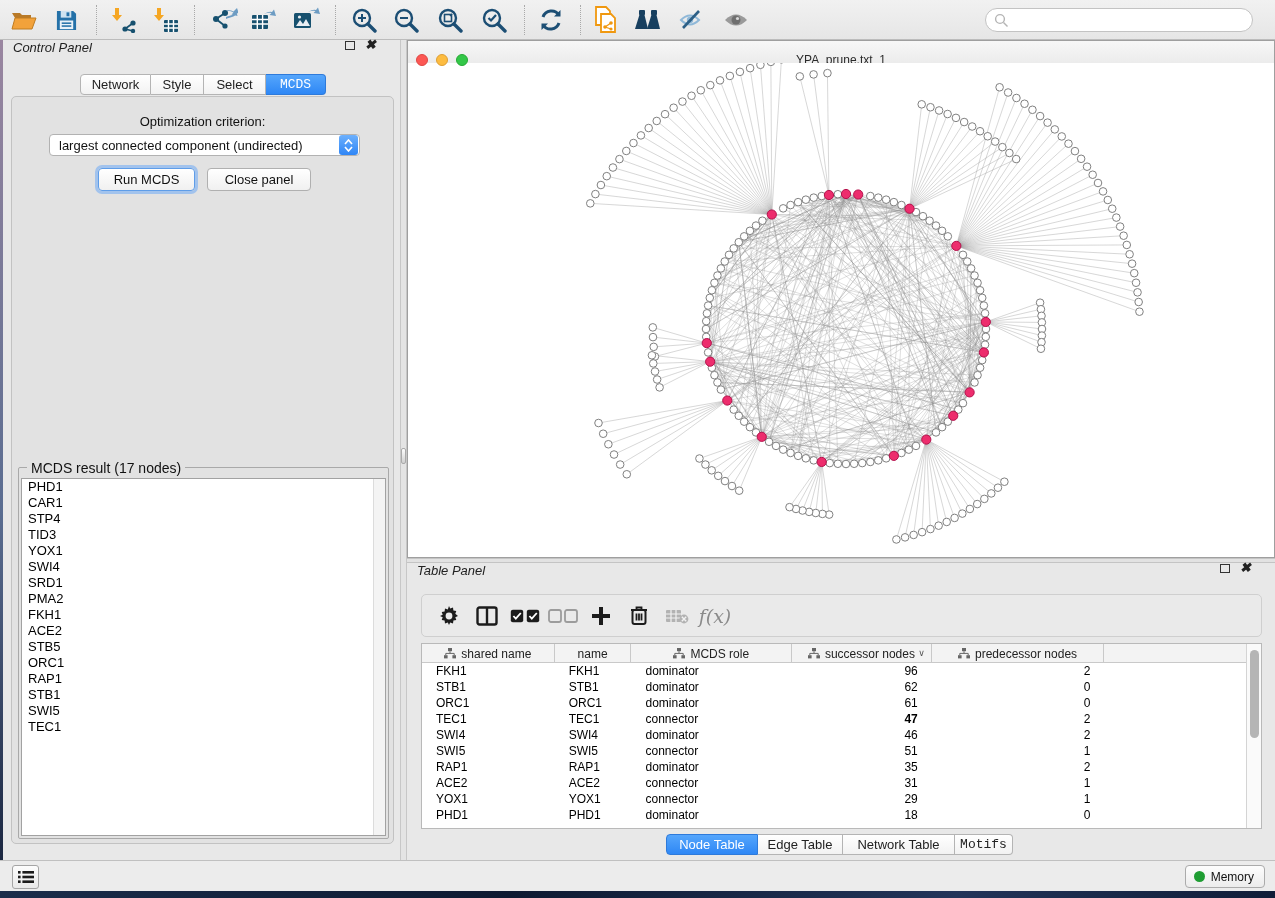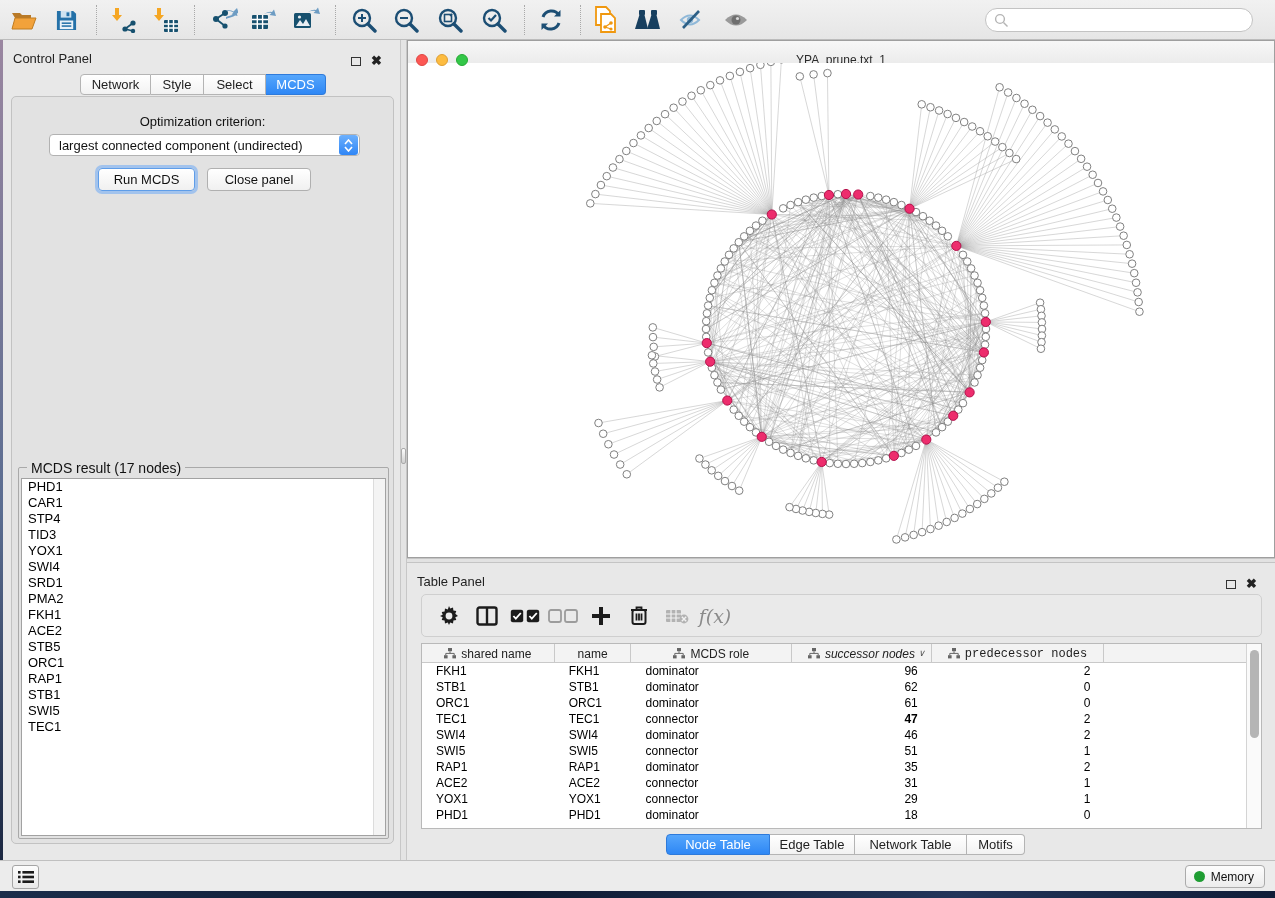--- a/index.html
+++ b/index.html
@@ -20,32 +20,32 @@
   #quick-search svg { opacity:.55; }
 
   
   #desktop-left { position:absolute; left:0; top:40px; width:3px; height:858px;
         background:linear-gradient(#9a86a0,#5a6d91 55%,#141f38); }
   #desktop-bottom { position:absolute; left:0; top:891px; width:1275px; height:7px;
         background:linear-gradient(90deg,#1b2d4b,#0e1a32 40%,#23355a 75%,#101d38); }
 
   
   #control-panel { position:absolute; left:3px; top:40px; width:397px; height:820px; background:#e8e8e8; }
-  .panel-titlebar { position:absolute; left:0; top:0; right:8px; height:26px; display:flex; align-items:flex-end;
-        padding:0 10px; font-size:13px; color:#222; }
+  .panel-titlebar { position:absolute; left:0; top:0; right:14px; height:26px; display:flex; align-items:flex-start;
+        padding:0 10px; font-size:13px; color:#222;font-style:italic; }
   .panel-icons { margin-left:auto; display:flex; gap:10px; align-items:center; }
   .float-glyph { width:10px; height:9px; border:1.6px solid #333; display:inline-block; }
   .close-glyph { font-size:13px; font-weight:bold; color:#222; line-height:10px; }
 
   .seg-group { position:absolute; display:flex; }
   .seg { height:21px; border:1px solid #b4b4b4; background:linear-gradient(#ffffff,#f2f2f2);
          display:flex; align-items:center; justify-content:center; font-size:13px; color:#222;
          border-left-width:0; }
   .seg:first-child { border-left-width:1px; border-radius:4px 0 0 4px; }
-  .seg:last-child { border-radius:0 4px 4px 0; }
+  .seg:last-child { border-radius:0 4px 4px 0;font-family:Liberation Mono, monospace; }
   .seg.active { background:linear-gradient(#55a6fc,#2e87f5); color:#fff; border-color:#2e7ada; }
 
   #tab-page { position:absolute; left:8px; top:56px; width:383px; height:748px;
         background:#e2e2e2; border:1px solid #c2c2c2; border-radius:5px; }
   #opt-label { position:absolute; left:0; top:17px; width:100%; text-align:center; color:#111; }
   #opt-combo { position:absolute; left:37px; top:37px; width:311px; height:22px; background:#fff;
         border:1px solid #b2b2b2; border-radius:4px; display:flex; align-items:center; }
   #opt-combo .combo-text { flex:1; padding-left:9px; font-size:13px; color:#111; white-space:nowrap; }
   #opt-combo .stepper { width:19px; height:20px; margin-right:1px; border-radius:3px;
         background:linear-gradient(#6cb0fd,#2f86f6); display:flex; flex-direction:column;
@@ -1183,33 +1183,33 @@
             <svg width="12" height="11" viewBox="0 0 12 11" style="flex:none">
               <g fill="#666">
                 <rect x="4" y="0" width="4" height="3.2"></rect>
                 <rect x="0" y="7.2" width="3.6" height="3.2"></rect>
                 <rect x="8.4" y="7.2" width="3.6" height="3.2"></rect>
               </g>
               <path d="M6 3.2 v2.2 M1.8 7.2 v-1.8 h8.4 v1.8" stroke="#666" stroke-width="1" fill="none"></path>
             </svg>
             <span>MCDS role</span>
           </div>
-          <div class="th" style="width: 140px; font-style: italic;">
+          <div class="th" style="width: 140px;">
             <svg width="12" height="11" viewBox="0 0 12 11" style="flex:none">
               <g fill="#666">
                 <rect x="4" y="0" width="4" height="3.2"></rect>
                 <rect x="0" y="7.2" width="3.6" height="3.2"></rect>
                 <rect x="8.4" y="7.2" width="3.6" height="3.2"></rect>
               </g>
               <path d="M6 3.2 v2.2 M1.8 7.2 v-1.8 h8.4 v1.8" stroke="#666" stroke-width="1" fill="none"></path>
             </svg>
             <span>successor nodes</span>
             <span class="sort-chevron">∨</span>
           </div>
-          <div class="th" style="width: 173px; font-family: Liberation Mono, monospace;">
+          <div class="th" style="width: 173px;">
             <svg width="12" height="11" viewBox="0 0 12 11" style="flex:none">
               <g fill="#666">
                 <rect x="4" y="0" width="4" height="3.2"></rect>
                 <rect x="0" y="7.2" width="3.6" height="3.2"></rect>
                 <rect x="8.4" y="7.2" width="3.6" height="3.2"></rect>
               </g>
               <path d="M6 3.2 v2.2 M1.8 7.2 v-1.8 h8.4 v1.8" stroke="#666" stroke-width="1" fill="none"></path>
             </svg>
             <span>predecessor nodes</span>
           </div>
@@ -1298,21 +1298,21 @@
             <div class="td num" style="width: 173px;">0</div>
             <div class="td left" style="width: 142px;"></div>
           </div>
         </div>
       <div id="table-vscroll">
           <div class="thumb"></div>
         </div>
     </div>
 
     <div class="seg-group" id="table-tabs" style="left:259px; top:271px;">
-        <div class="seg active" style="width: 104px;">Node Table</div>
+        <div class="seg active" style="width: 92px;">Node Table</div>
         <div class="seg" style="width: 85px;">Edge Table</div>
         <div class="seg" style="width: 112px;">Network Table</div>
         <div class="seg" style="width: 58px;">Motifs</div>
       </div>
   </div>
 
   <div id="status-bar">
     <div id="taskmonitor-btn">
       <svg width="16" height="14" viewBox="0 0 16 14">
           <g fill="#1c1c1c">

